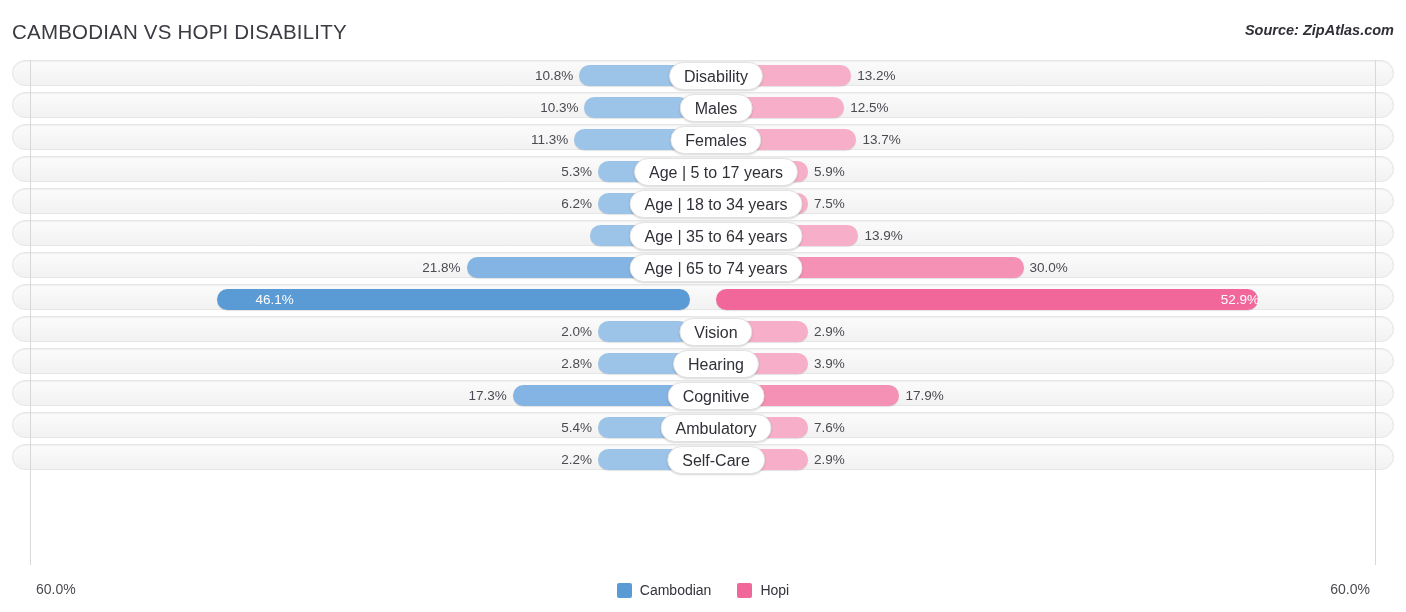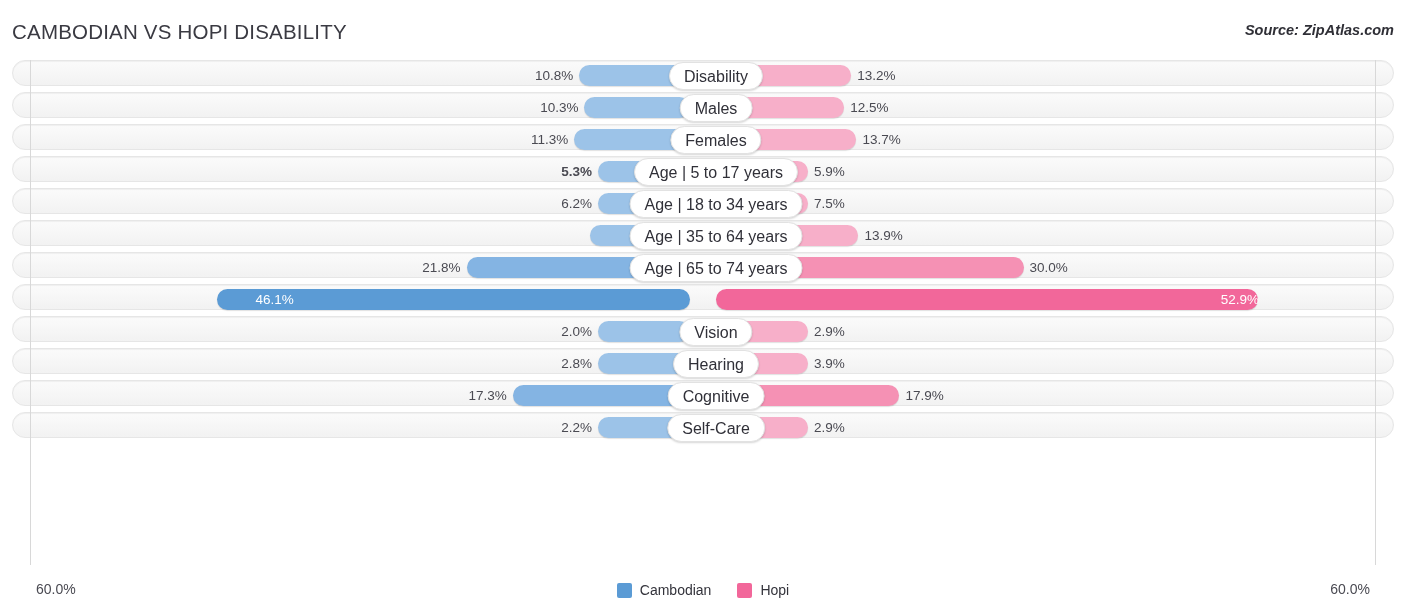--- a/index.html
+++ b/index.html
@@ -136,21 +136,21 @@
             <div class="bar right" style="width: 140.425px; background: rgb(247, 175, 201);"></div>
             <div class="val left" style="right: 824.825px;">11.3%</div>
             <div class="val right" style="left: 849.425px;">13.7%</div>
           </div>
           <div class="pill">Females</div>
         </div>
         <div class="row">
           <div class="track">
             <div class="bar left" style="width: 92px; background: rgb(156, 195, 232);"></div>
             <div class="bar right" style="width: 92px; background: rgb(247, 175, 201);"></div>
-            <div class="val left" style="right: 801px; font-weight: bold;">5.3%</div>
+            <div class="val left" style="right: 801px;">5.3%</div>
             <div class="val right" style="left: 801px;">5.9%</div>
           </div>
           <div class="pill">Age | 5 to 17 years</div>
         </div>
         <div class="row">
           <div class="track">
             <div class="bar left" style="width: 92px; background: rgb(156, 195, 232);"></div>
             <div class="bar right" style="width: 92px; background: rgb(247, 175, 201);"></div>
             <div class="val left" style="right: 801px; text-align: right;">6.2%</div>
             <div class="val right" style="left: 801px;">7.5%</div>
@@ -202,20 +202,29 @@
           <div class="pill">Hearing</div>
         </div>
         <div class="row">
           <div class="track">
             <div class="bar left" style="width: 177.325px; background: rgb(132, 180, 227);"></div>
             <div class="bar right" style="width: 183.475px; background: rgb(245, 145, 180);"></div>
             <div class="val left" style="right: 886.325px;">17.3%</div>
             <div class="val right" style="left: 892.475px;">17.9%</div>
           </div>
           <div class="pill">Cognitive</div>
+        </div>
+        <div class="row">
+          <div class="track">
+            <div class="bar left" style="width: 92px; background: rgb(156, 195, 232);"></div>
+            <div class="bar right" style="width: 92px; background: rgb(247, 175, 201);"></div>
+            <div class="val left" style="right: 801px;">5.4%</div>
+            <div class="val right" style="left: 801px;">7.6%</div>
+          </div>
+          <div class="pill">Ambulatory</div>
         </div>
         <div class="row">
           <div class="track">
             <div class="bar left" style="width: 92px; background: rgb(156, 195, 232);"></div>
             <div class="bar right" style="width: 92px; background: rgb(247, 175, 201);"></div>
             <div class="val left" style="right: 801px;">2.2%</div>
             <div class="val right" style="left: 801px;">2.9%</div>
           </div>
           <div class="pill">Self-Care</div>
         </div>

